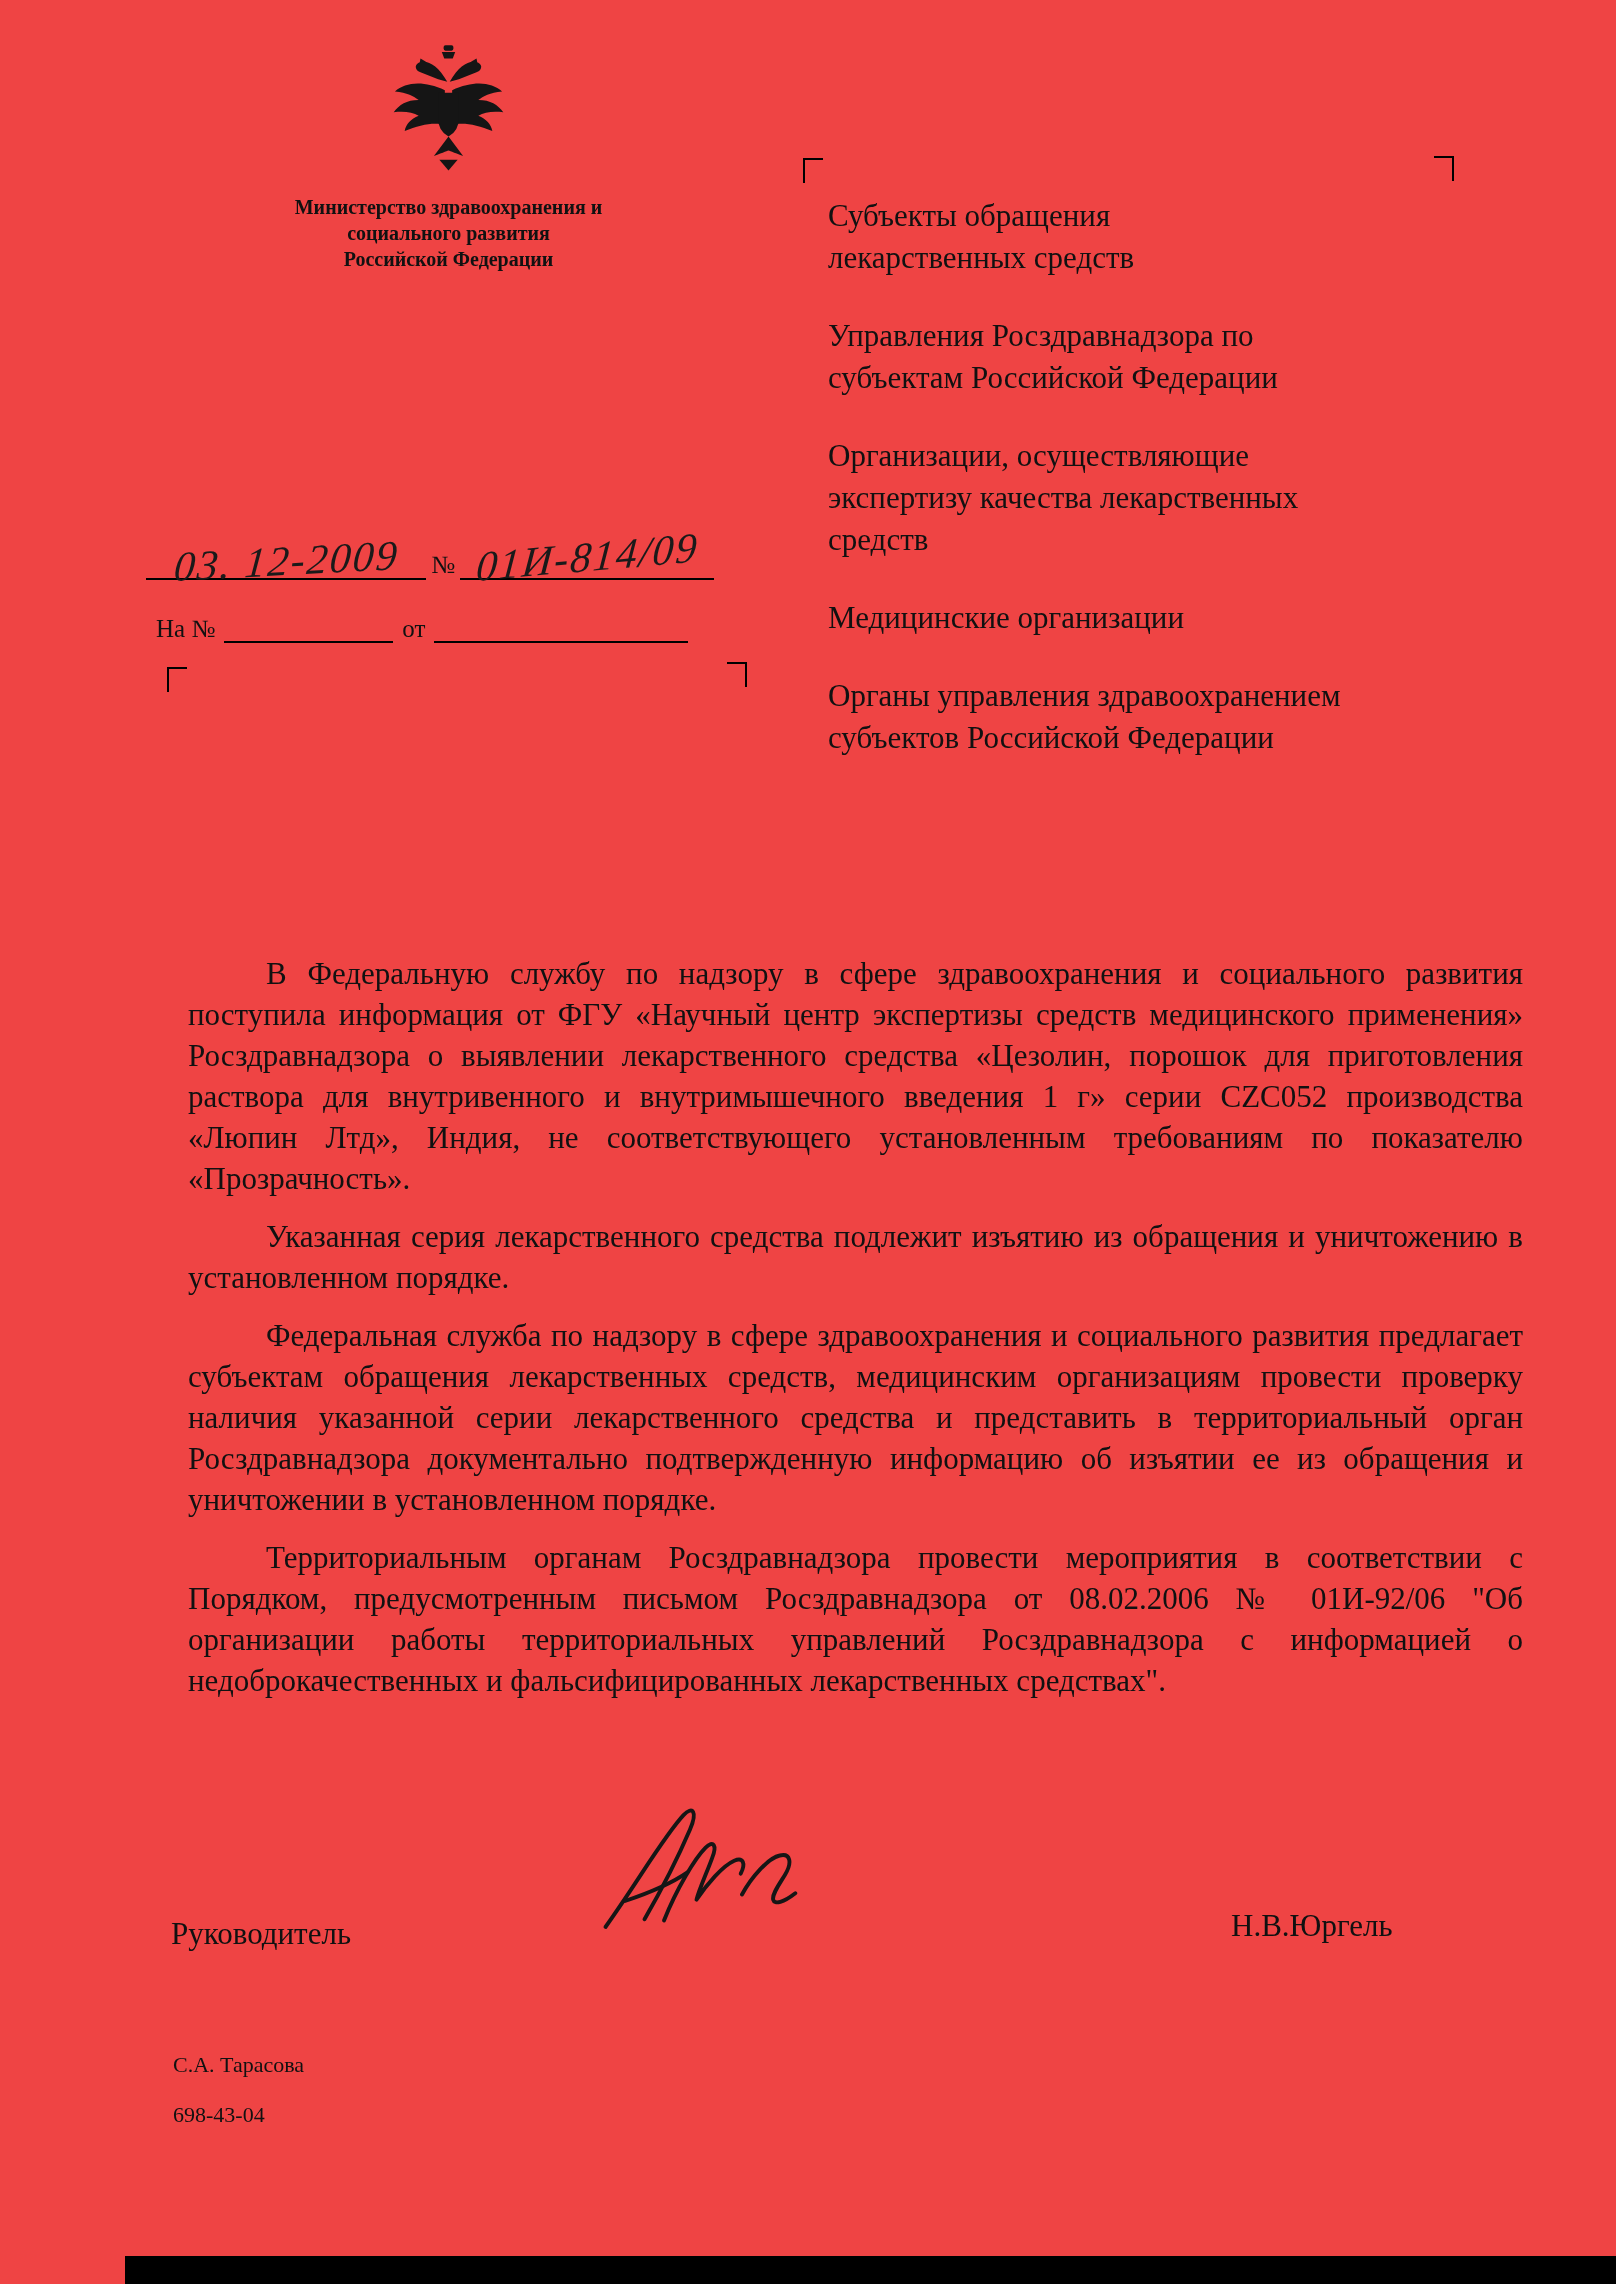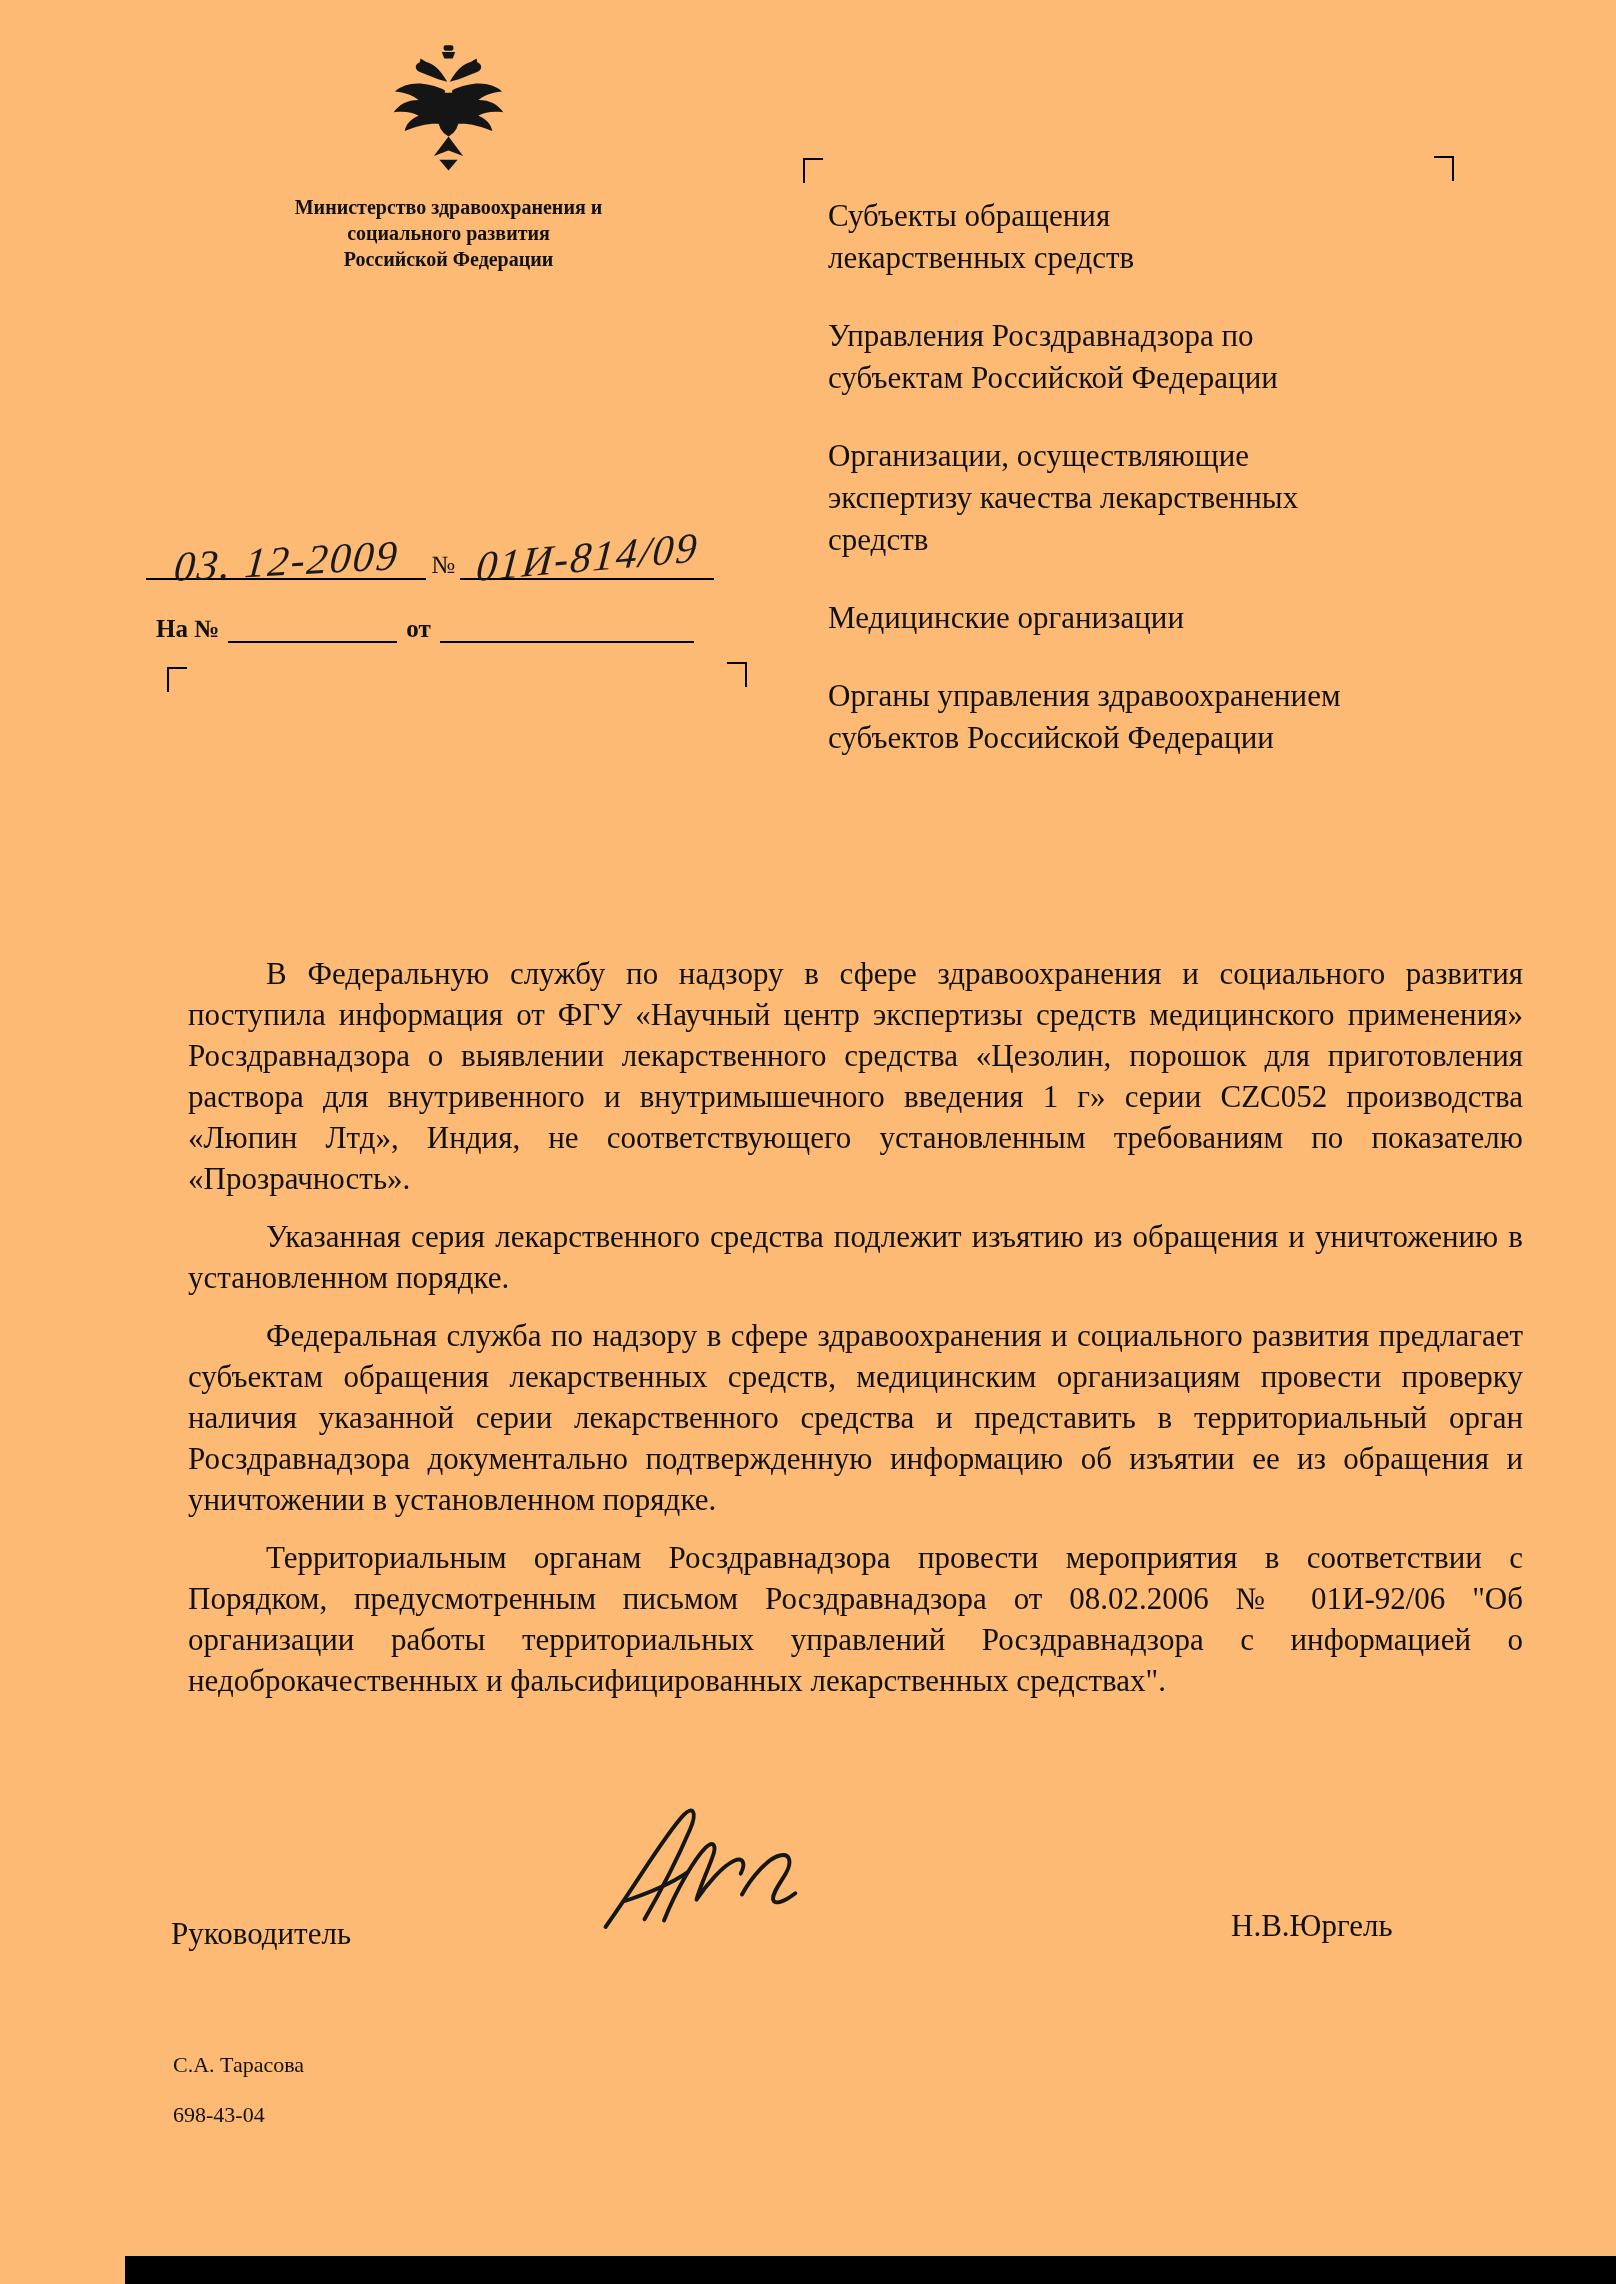--- a/index.html
+++ b/index.html
@@ -1,19 +1,19 @@
 <!DOCTYPE html>
 <html lang="ru" style="font-size:10.4px"><head>
 <meta charset="utf-8">
 <style>
   html,body{margin:0;padding:0;background:#e8e8e8;}
   .page{
     position:relative;
     width:1617px;height:2284px;
-    background:#fdba74;
+    background:#ef4444;
     font-family:"Liberation Serif","DejaVu Serif",serif;
     color:#111;
     overflow:hidden;
   }
   .pre{white-space:pre-line;}
   
   .emblem{position:absolute;left:385px;top:44px;width:127px;height:140px;}
   .ministry{
     position:absolute;left:253px;top:194px;width:391px;
     text-align:center;font-weight:bold;font-size:20px;line-height:26px;
@@ -38,21 +38,21 @@
   .no-label{display:inline-block;padding:0 5.2px 1.3px 5.2px;font-size:25px;}
   .hw{
     font-style:italic;display:inline-block;
     font-size:42px;letter-spacing:2px;color:#1a1a1a;
     transform:rotate(-3deg) skewX(-8deg);
     position:relative;top:6.5px;white-space:nowrap;
   }
   .hw-num{transform:rotate(-5deg) skewX(-10deg);top:2.6px;}
   .na-row{
     position:absolute;left:156px;top:612px;
-    font-size:25px;display:flex;align-items:flex-end;gap:9px;font-weight:bold;
+    font-size:25px;display:flex;align-items:flex-end;gap:9px;
   }
   .na-blank1{width:169px;height:29px;}
   .na-blank2{width:254px;height:29px;}
   
   .mark{position:absolute;width:18px;height:23.4px;}
   .mark-tl{border-top:2px solid #000;border-left:2px solid #000;}
   .mark-tr{border-top:2px solid #000;border-right:2px solid #000;}
   .subject{
     position:absolute;left:210px;top:704px;width:573px;
     font-size:26px;line-height:36px;

